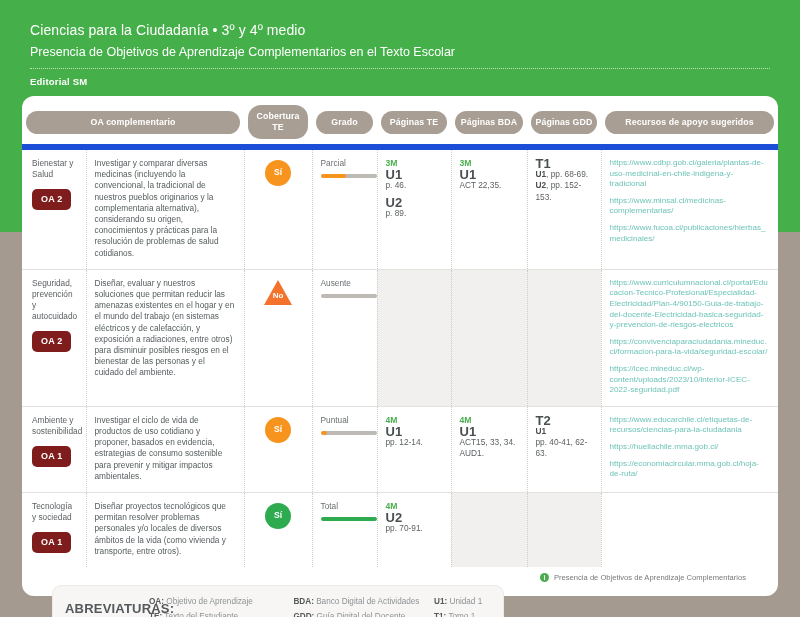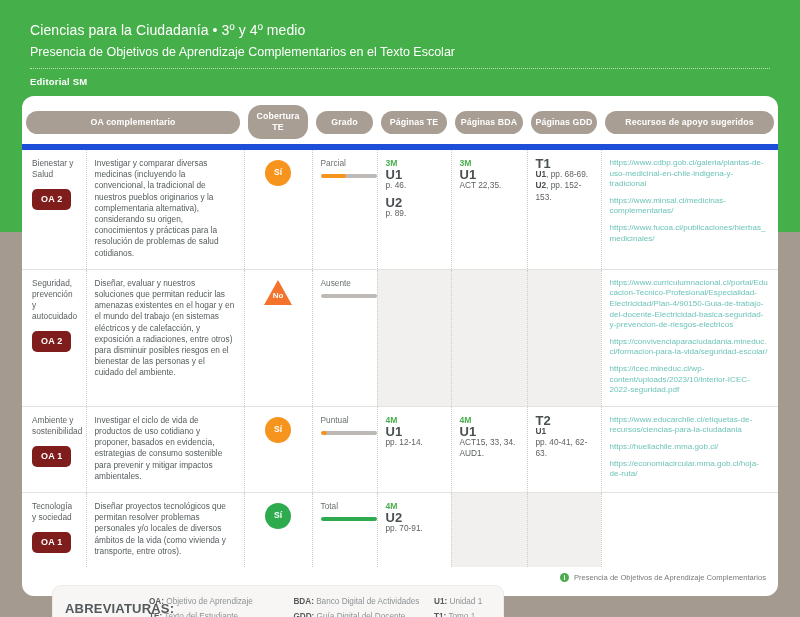--- a/index.html
+++ b/index.html
@@ -130,21 +130,21 @@
     width: 84px;
   }
   .abbr-col { font-size: 8.2px; color: #8e9294; line-height: 15px; }
   .abbr-col b { color: #55595b; }
   .abbr-c1 { width: 152px; }
   .abbr-c2 { width: 148px; }
   .abbr-c3 { width: 60px; }
 
   
   .legend {
-    position: absolute; left: 560px; top: 573px;
+    position: absolute; left: 540px; top: 573px;
     display: flex; align-items: center; gap: 5px;
   }
   .legend-dot {
     width: 9px; height: 9px; border-radius: 50%; background: #4bad4f;
     color: #fff; font-size: 7px; font-weight: bold;
     display: flex; align-items: center; justify-content: center;
     line-height: 9px;
   }
   .legend-text { font-size: 7.6px; color: #76797b; }
 </style>

